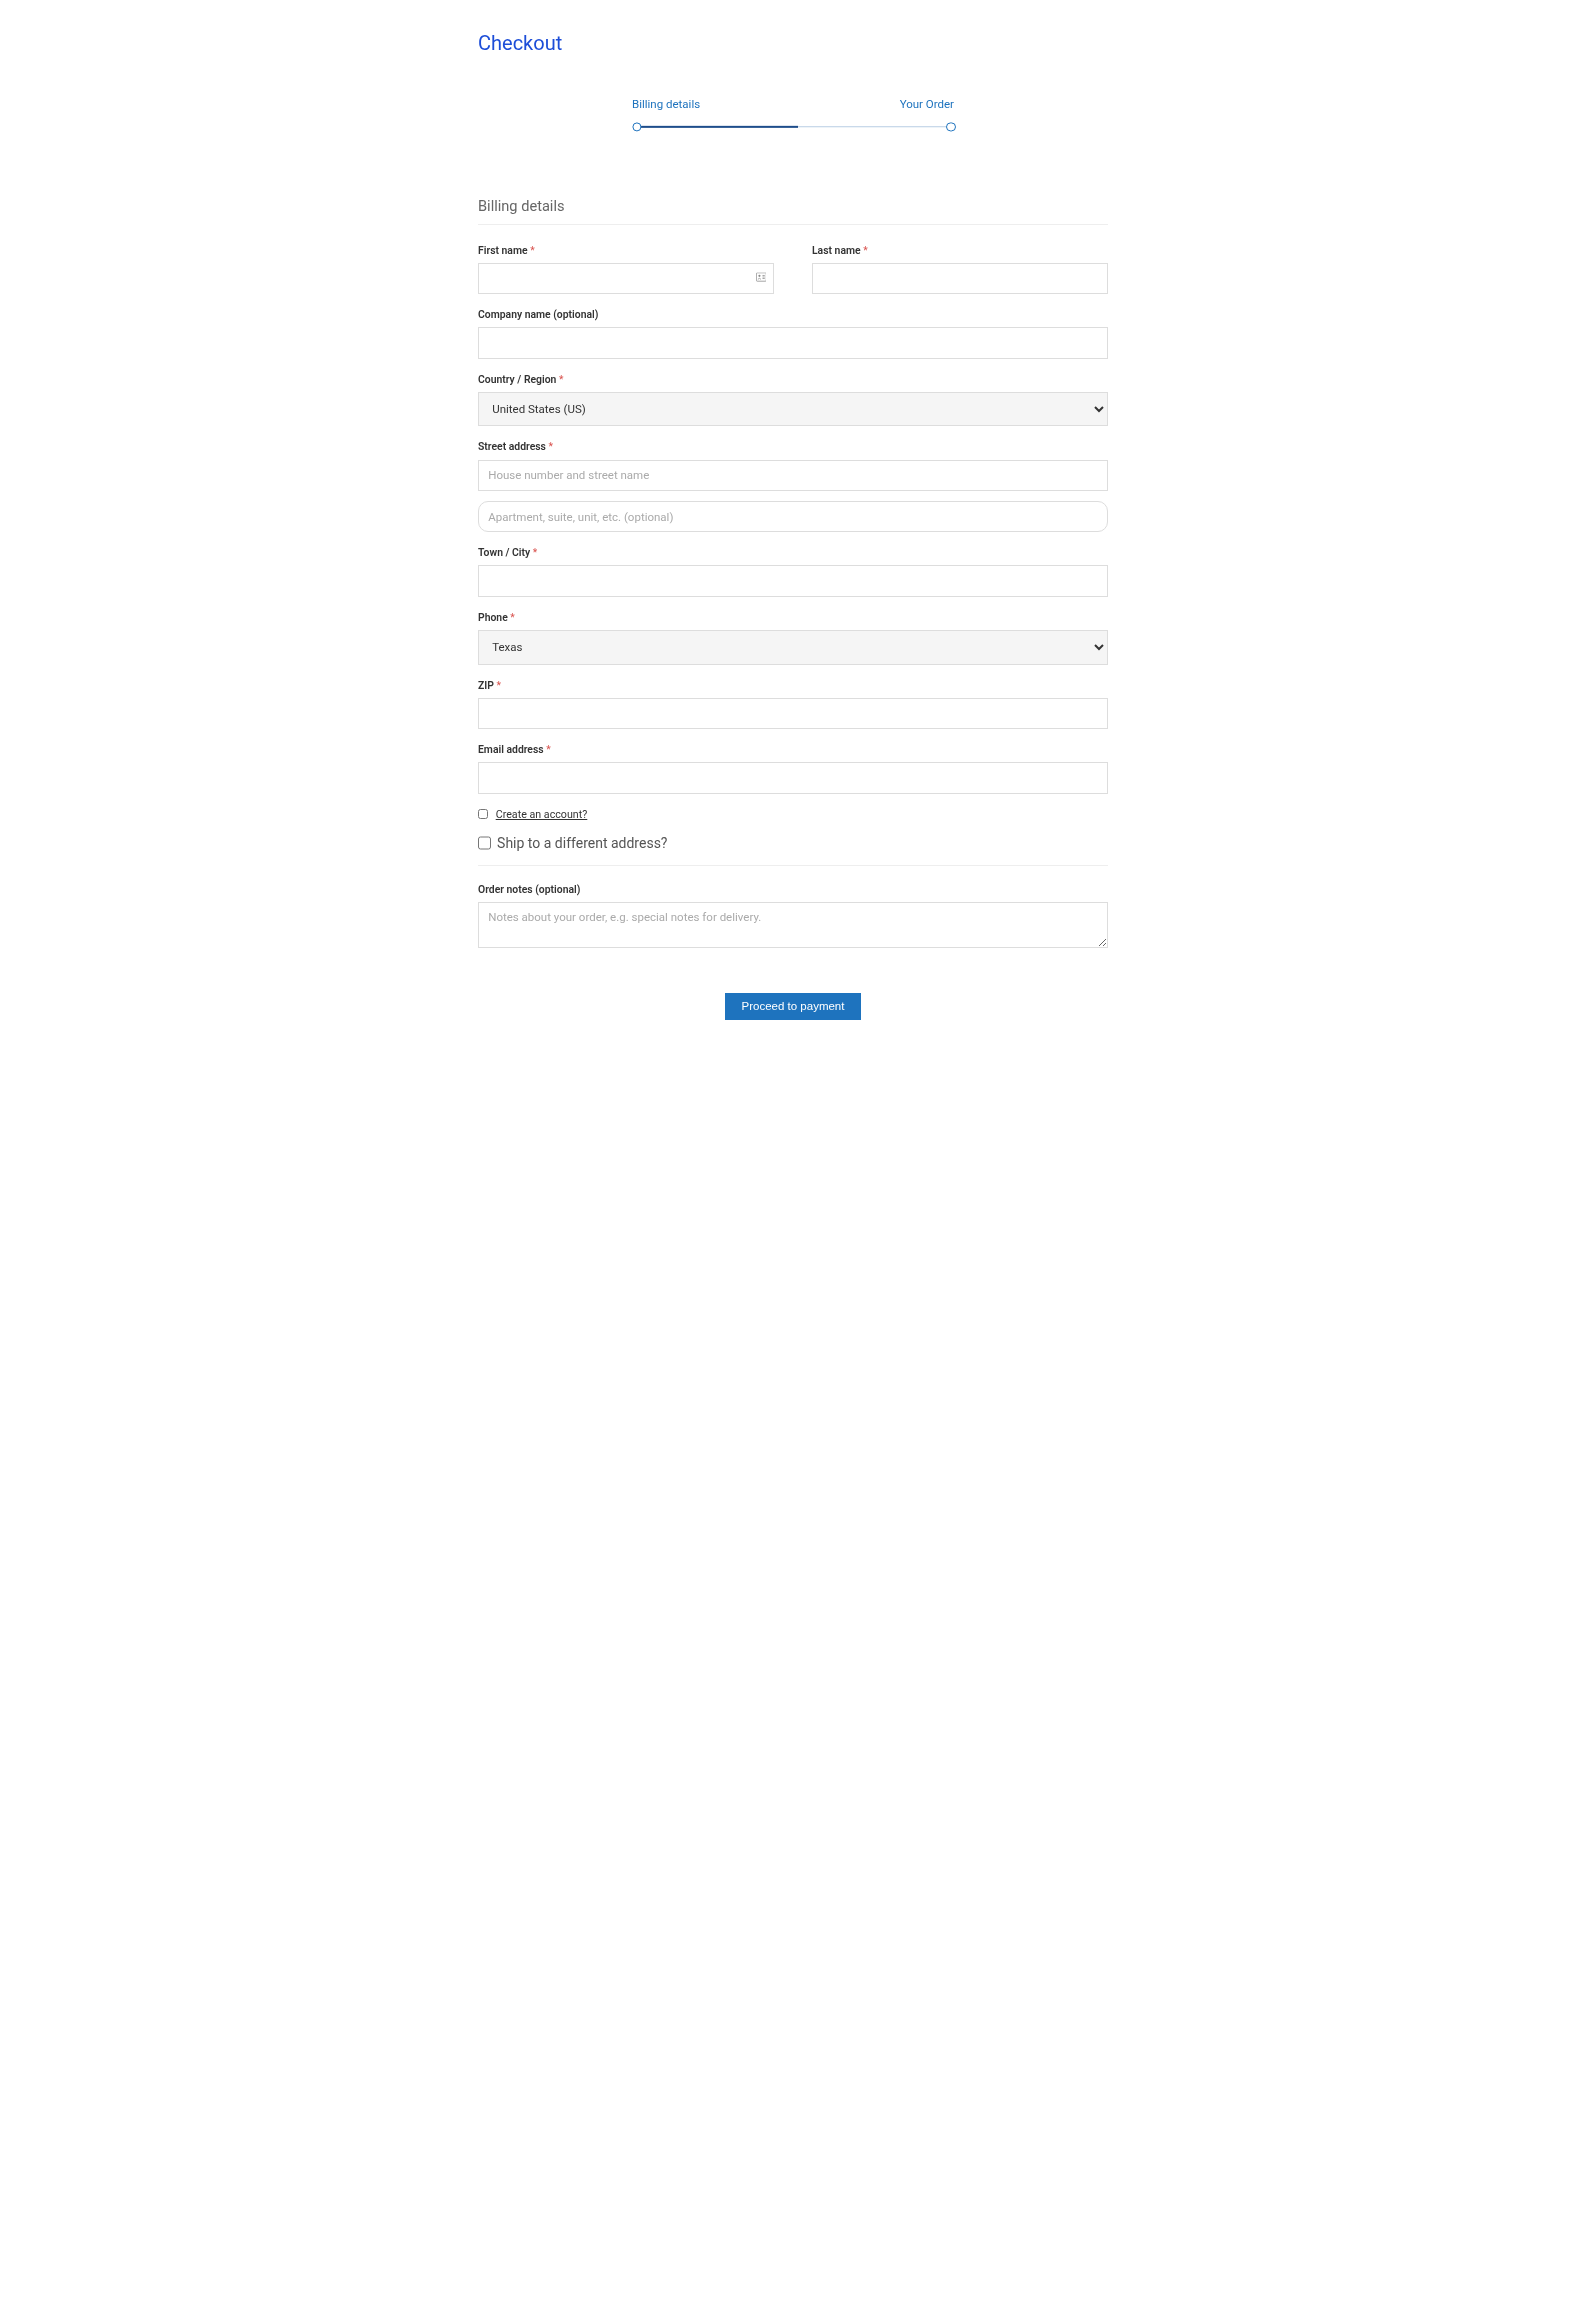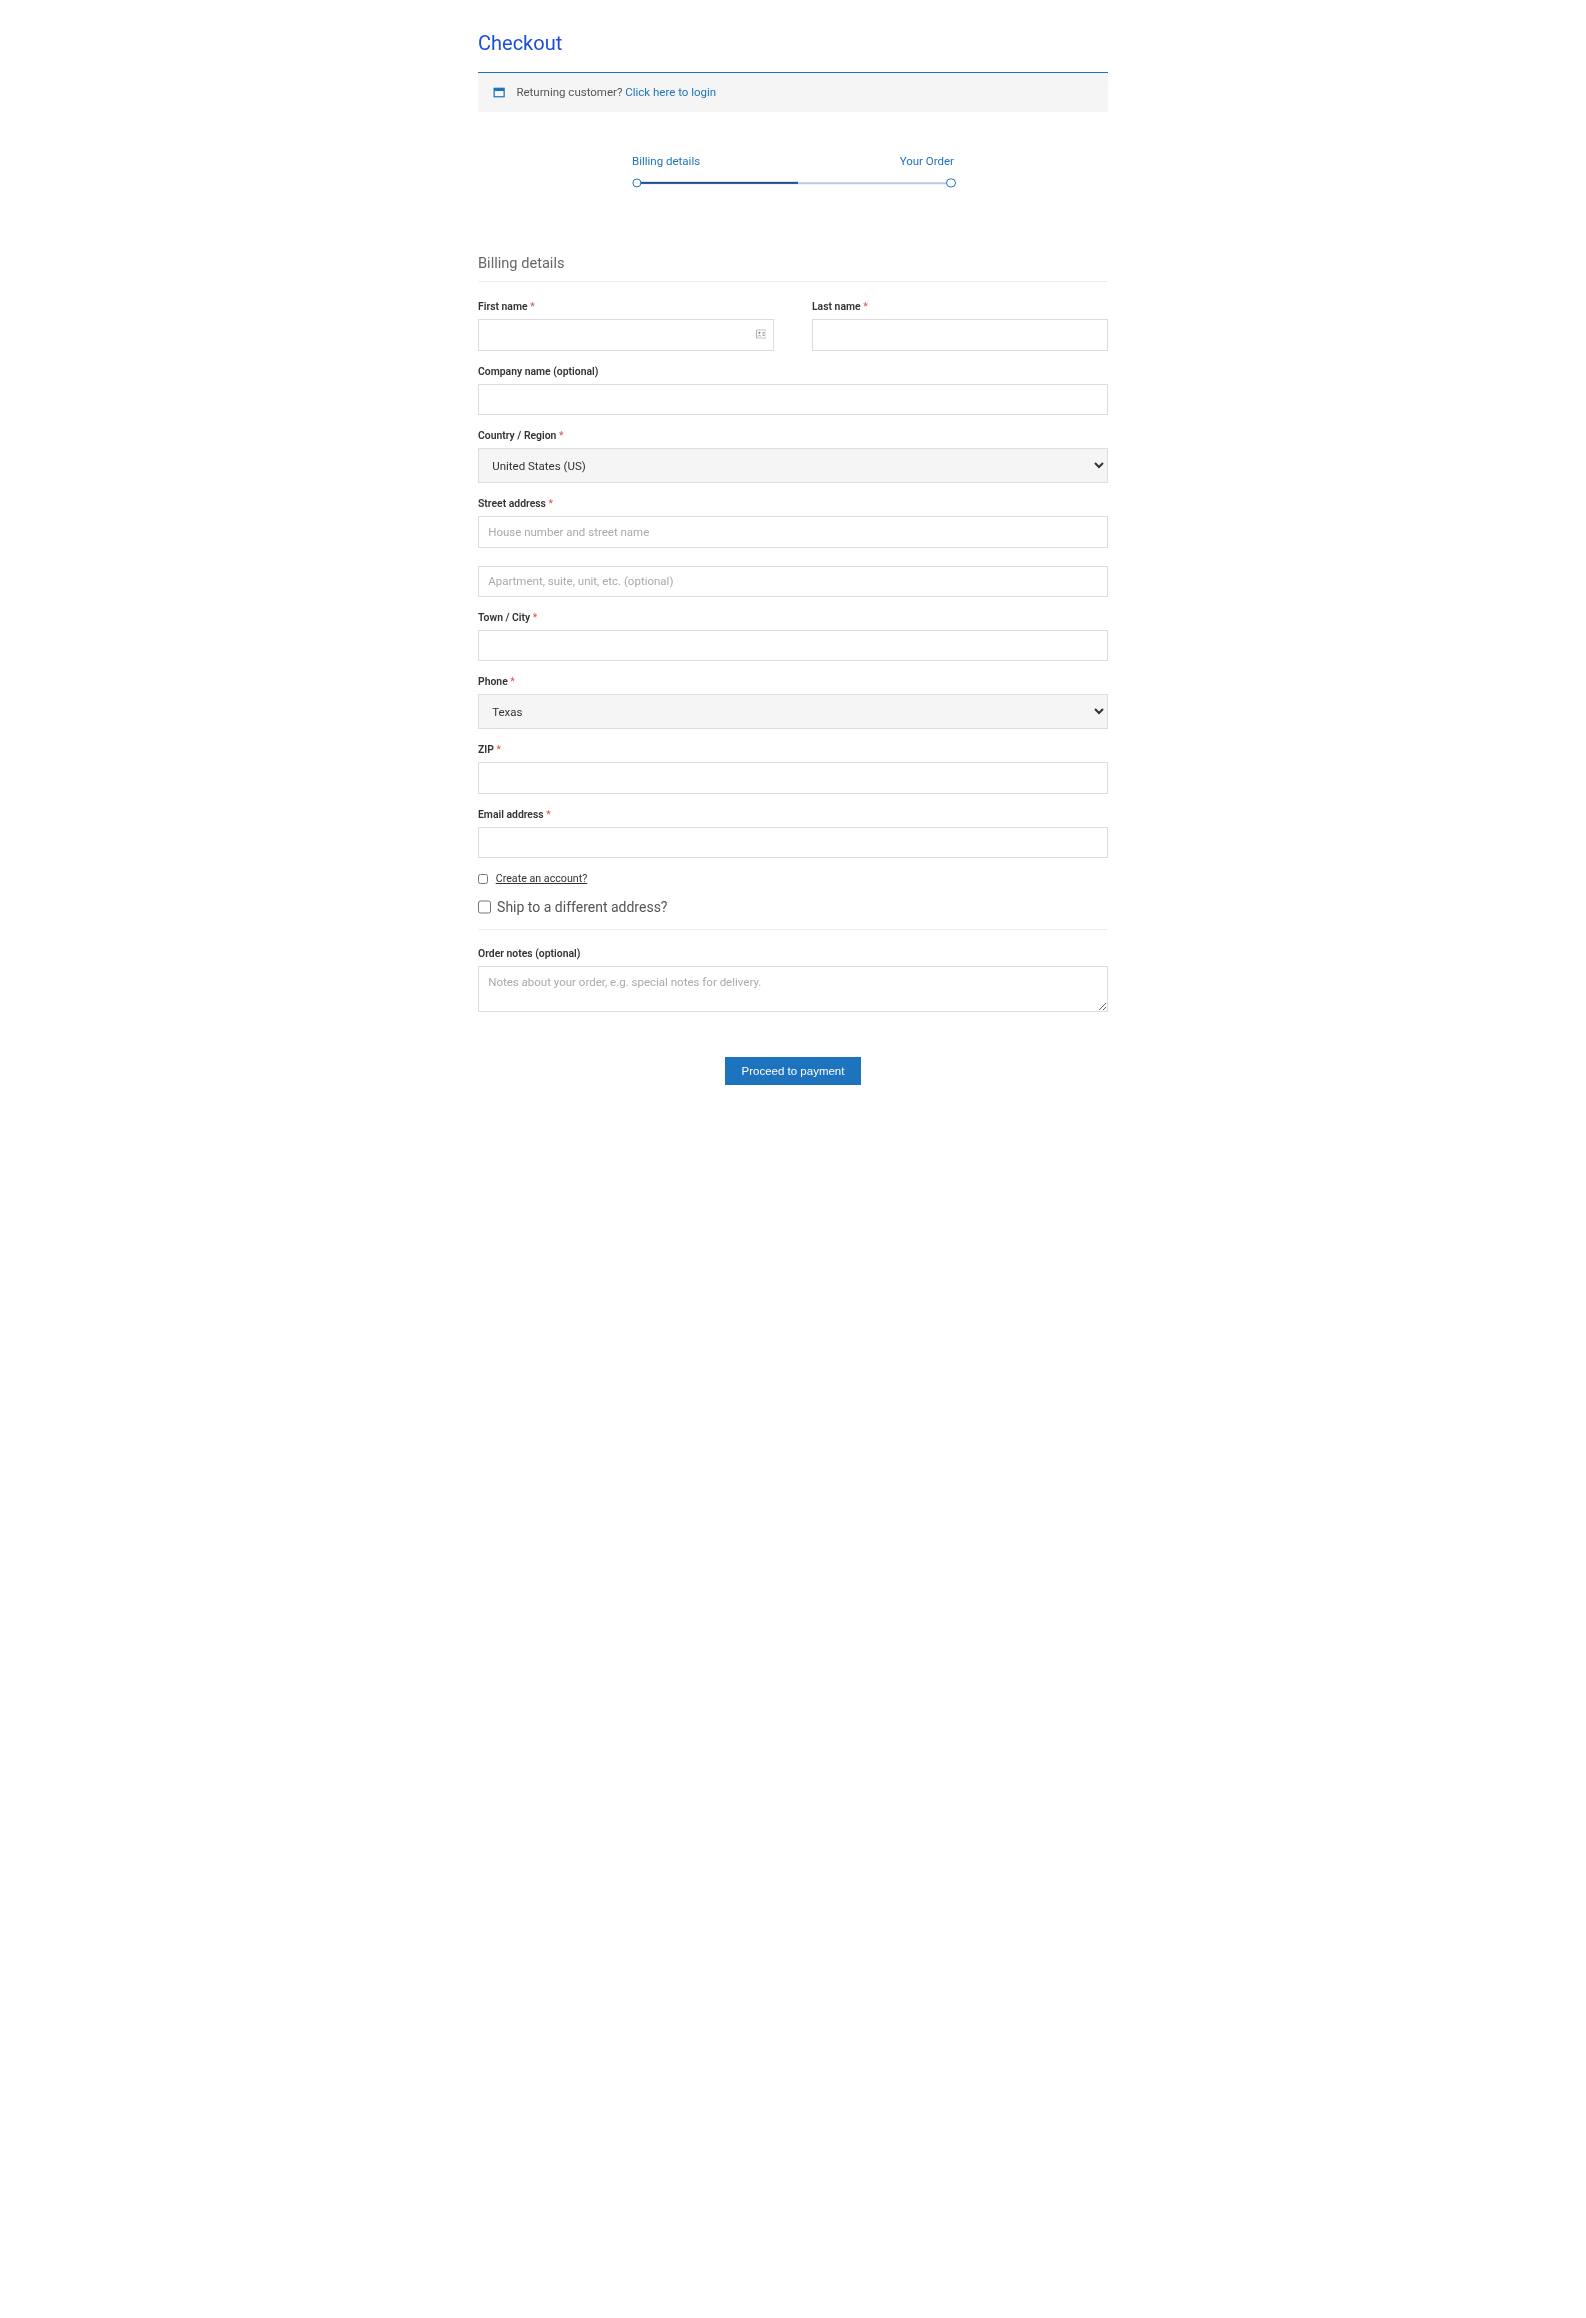--- a/index.html
+++ b/index.html
@@ -108,21 +108,21 @@
   border: 0.8px solid #ddd;
   background: #fff;
   color: #333;
   font-family: inherit;
 }
 input::placeholder, textarea::placeholder { color: #aaa; }
 select {
   background: #f5f5f5;
   padding: 8.4px 9.2px;
 }
-.street2 { margin-top: 18px; }
+.street2 { margin-top: 10px; border-radius: 10px; }
 textarea { min-height: 46px; resize: vertical; }
 .checkbox-row {
   display: flex;
   align-items: center;
   gap: 7.7px;
   margin-bottom: 14px;
   font-size: 10.7px;
   text-decoration: underline;
 }
 .checkbox-row input[type="checkbox"] {
@@ -160,31 +160,20 @@
   pointer-events: none;
 }
 </style>
 </head>
 <body>
 
 <div class="container">
 
   <h1>Checkout</h1>
 
-  <div class="notice">
-    <span class="notice-icon">
-      <svg viewBox="0 0 16 16" width="12.3" height="12.3">
-          <rect x="1.5" y="3" width="13" height="11" fill="none" stroke="#1e73be" stroke-width="1.6"></rect>
-          <rect x="1.5" y="3" width="13" height="3.5" fill="#1e73be"></rect>
-        </svg>
-    </span>
-    <span>
-      <span class="notice-text">Returning customer? </span><a class="notice-link">Click here to login</a>
-    </span>
-  </div>
 
 
   <div class="progress-wrap">
     <div class="progress-labels">
       <span class="progress-label">Billing details</span>
       <span class="progress-label">Your Order</span>
     </div>
     <div class="progress-bar">
       <div class="progress-track"></div>
       <div class="progress-fill"></div>

